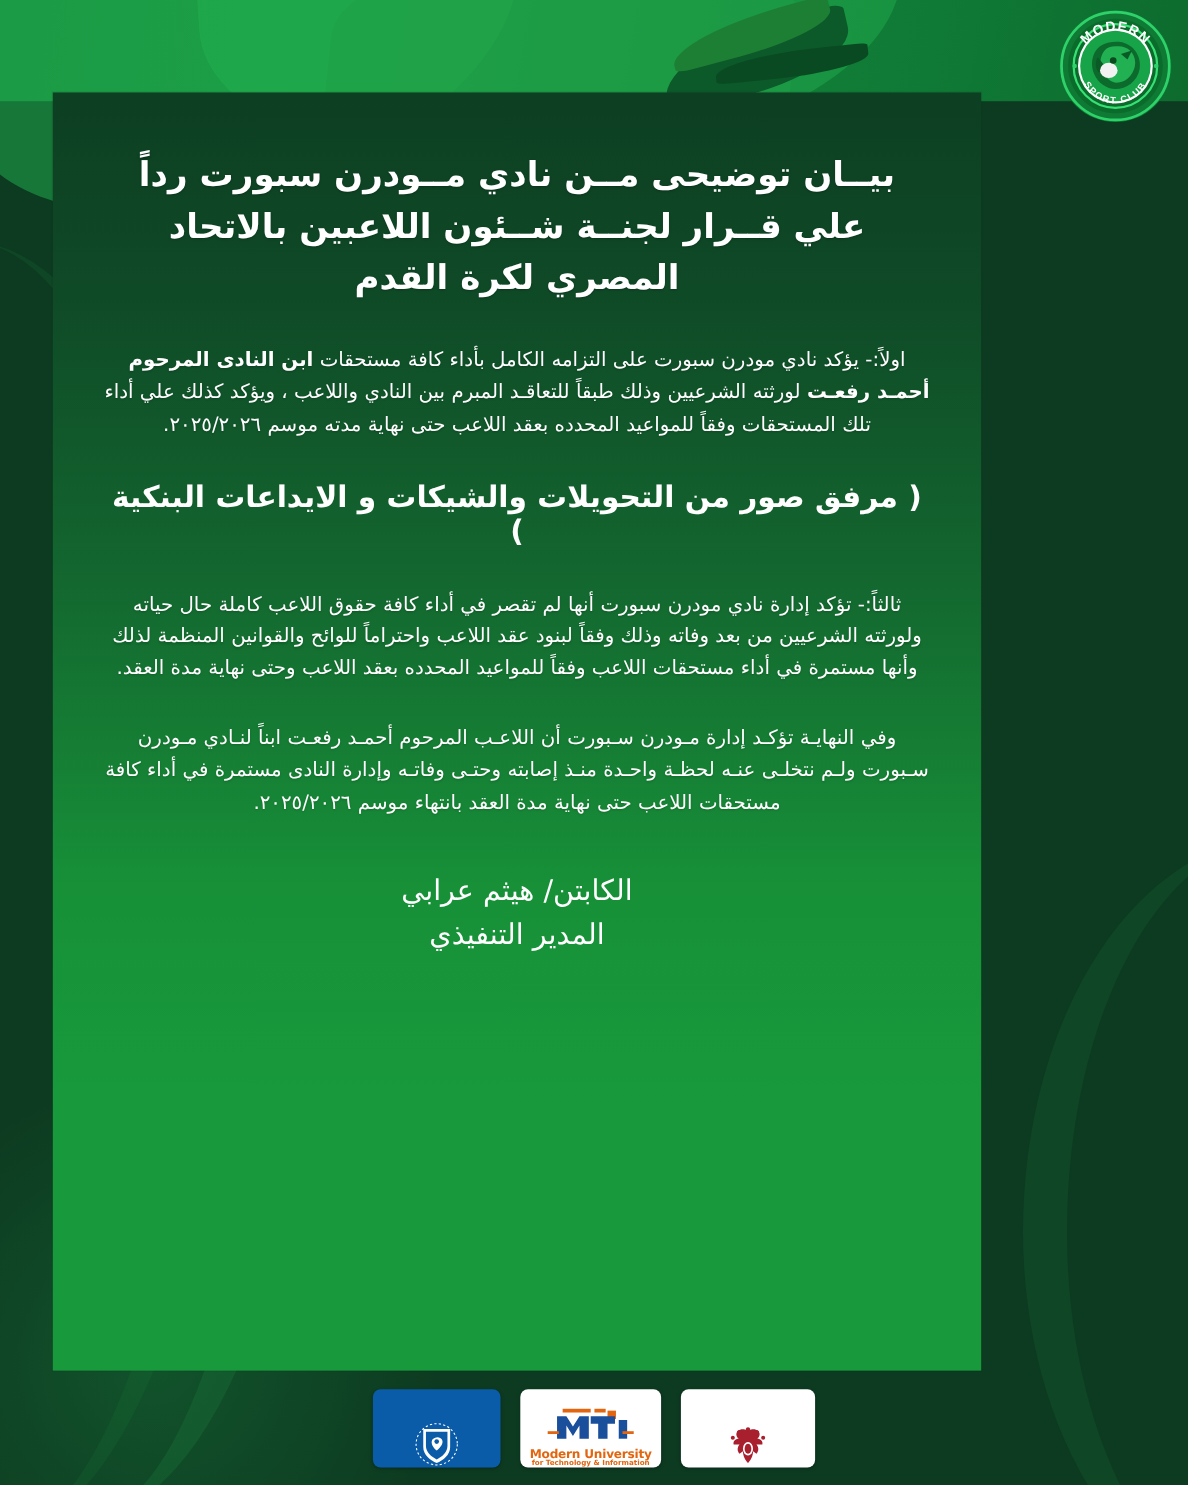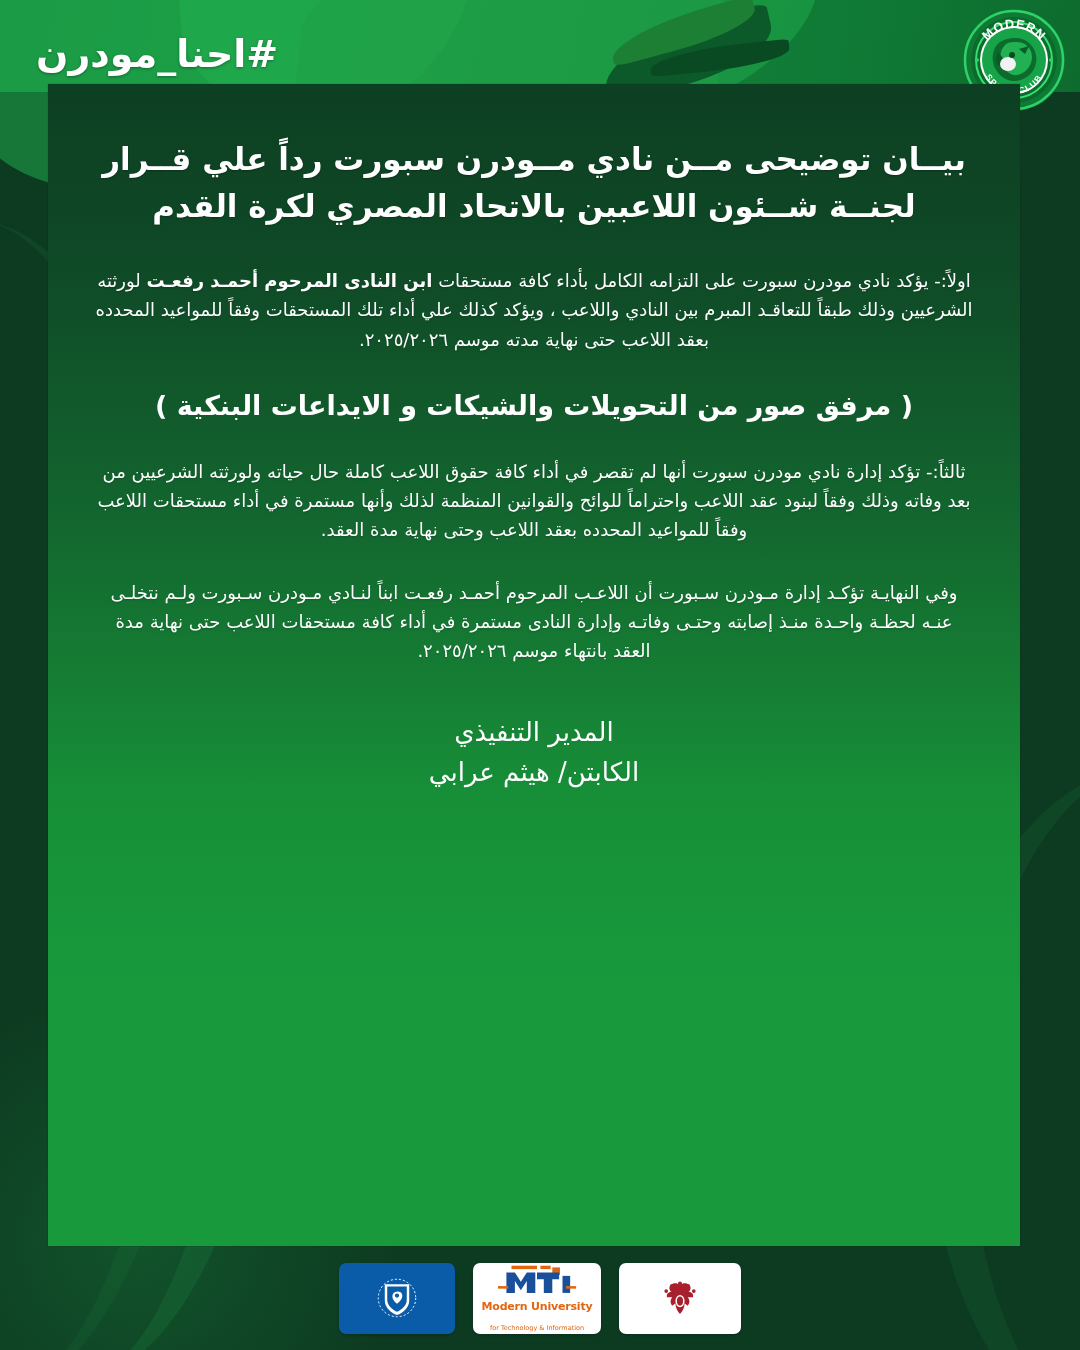--- a/index.html
+++ b/index.html
@@ -43,21 +43,21 @@
 
   
   .hashtag{position:absolute;left:36px;top:32px;color:#ffffff;
       font-size:38px;font-weight:700;letter-spacing:.5px;
       text-shadow:0 1px 3px rgba(0,0,0,.35);direction:rtl;}
 
   
   .club-logo{position:absolute;right:14px;top:8px;width:104px;height:104px;}
 
   
-  .panel{position:absolute;left:48px;top:84px;width:972px;height:1162px;
+  .panel{position:absolute;left:48px;top:84px;width:844px;height:1162px;
       background:linear-gradient(180deg,#0d3f22 0%,#0f4a27 16%,#13672f 38%,#179038 62%,#189a3c 80%,#189a3c 100%);
       box-shadow:0 0 0 1px rgba(0,0,0,.06);
       padding:0;box-sizing:border-box;}
   .panel-inner{padding:52px 46px 24px 46px;box-sizing:border-box;
       color:#ffffff;direction:rtl;text-align:center;}
 
   h1.title{margin:0 0 0 0;font-size:31px;line-height:1.52;font-weight:700;
       letter-spacing:0px;color:#ffffff;text-align:center;
       text-shadow:0 1px 2px rgba(0,0,0,.25);}
 
@@ -69,28 +69,28 @@
   .para.bold-all{font-weight:400;}
   .attach{font-weight:700;display:block;margin-top:0;font-size:27px;}
 
   .sign{margin-top:46px;font-size:26px;line-height:1.55;color:#ffffff;text-align:center;}
   .sign div{margin:0;}
 
   
   .sponsors{position:absolute;left:0;top:1262px;width:1080px;height:72px;
       display:flex;justify-content:center;align-items:center;gap:18px;}
   .sp-card{background:#ffffff;border-radius:7px;height:71px;
-      display:flex;align-items:center;justify-content:center;
+      display:flex;align-items:flex-end;justify-content:center;
       box-shadow:0 1px 3px rgba(0,0,0,.25);}
   .sp-1{width:122px;}
   .sp-2{width:128px;}
   .sp-3{width:116px;background:#0a5ca8;}
   .mti-wrap{text-align:center;line-height:1;}
   .mti-name{color:#e2650f;font-size:11px;font-weight:700;letter-spacing:-.2px;}
-  .mti-sub{color:#e2650f;font-size:6.5px;font-weight:400;margin-top:13px;}
+  .mti-sub{color:#e2650f;font-size:6.5px;font-weight:700;margin-top:0;}
 </style>
 </head>
 <body>
 
 <div class="poster">
 
   <div class="bg-layer">
     <div class="bg-base"></div>
     <div class="hdr-band"></div>
     <div class="hdr-swoosh-a"></div>
@@ -98,21 +98,20 @@
     <div class="hdr-swoosh-c"></div>
     <div class="leaf-dark"></div>
     <div class="leaf-mid"></div>
     <div class="leaf-edge"></div>
     <div class="side-curve-a"></div>
     <div class="side-curve-b"></div>
     <div class="side-curve-c"></div>
     <div class="corner-glow"></div>
   </div>
 
-  <div class="hashtag">#احنا_مودرن</div>
 
   <div class="club-logo">
     <svg viewBox="0 0 104 104" width="104" height="104">
       <circle cx="52" cy="52" r="51" fill="#0e7a33"></circle>
       <circle cx="52" cy="52" r="49" fill="none" stroke="#2fd16a" stroke-width="2.5"></circle>
       <circle cx="52" cy="52" r="43" fill="#0a6b2b"></circle>
       <circle cx="52" cy="52" r="38" fill="none" stroke="#37e074" stroke-width="2"></circle>
       <circle cx="52" cy="52" r="34" fill="#ffffff"></circle>
       <circle cx="52" cy="52" r="32" fill="#17a347"></circle>
       <path d="M38 34 C30 40 29 52 33 60 C36 67 44 73 52 73 C62 73 72 66 74 55 C76 45 70 34 60 31 C54 29 44 30 38 34 Z" fill="#0c6b2c"></path>
@@ -149,22 +148,22 @@
 
       <div class="p-block">
         <p class="para">ثالثاً:- تؤكد إدارة نادي مودرن سبورت أنها لم تقصر في أداء كافة حقوق اللاعب كاملة حال حياته ولورثته الشرعيين من بعد وفاته وذلك وفقاً لبنود عقد اللاعب واحتراماً للوائح والقوانين المنظمة لذلك وأنها مستمرة في أداء مستحقات اللاعب وفقاً للمواعيد المحدده بعقد اللاعب وحتى نهاية مدة العقد.</p>
       </div>
 
       <div class="p-block tight">
         <p class="para bold-all">وفي النهايـة تؤكـد إدارة مـودرن سـبورت أن اللاعـب المرحوم أحمـد رفعـت ابناً لنـادي مـودرن سـبورت ولـم نتخلـى عنـه لحظـة واحـدة منـذ إصابته وحتـى وفاتـه وإدارة النادى مستمرة في أداء كافة مستحقات اللاعب حتى نهاية مدة العقد بانتهاء موسم ٢٠٢٥/٢٠٢٦.</p>
       </div>
 
       <div class="sign">
+        <div>الكابتن/ هيثم عرابي</div>
         <div>المدير التنفيذي</div>
-        <div>الكابتن/ هيثم عرابي</div>
       </div>
 
     </div>
   </div>
 
   <div class="sponsors">
 
     <div class="sp-card sp-1">
       <svg viewBox="0 0 60 46" width="46" height="40">
         <g fill="#a81f2d">

